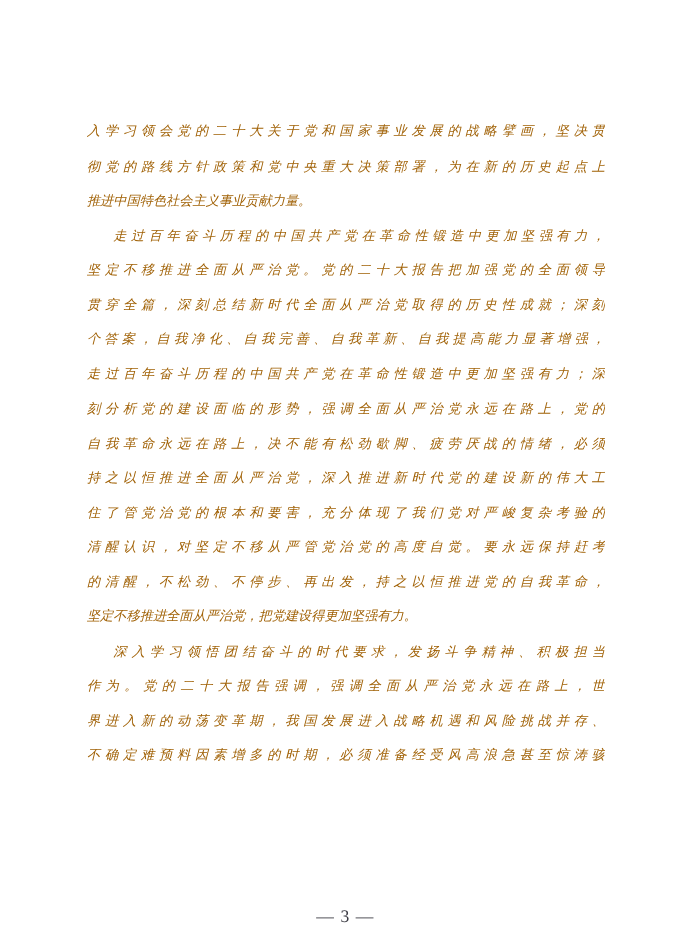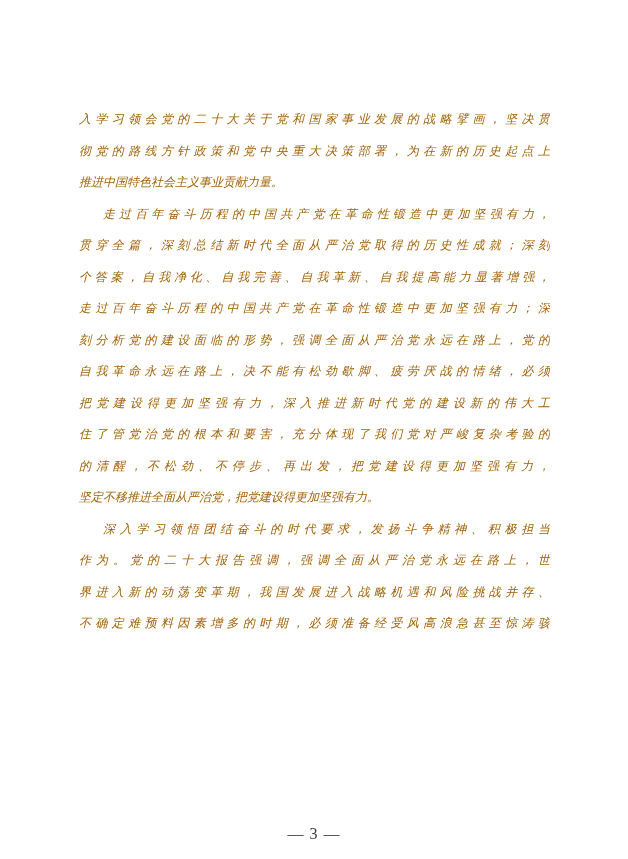--- a/index.html
+++ b/index.html
@@ -58,28 +58,30 @@
 </head>
 <body>
 
 <div class="page">
 
   <div class="text-block">
     <div class="line">入学习领会党的二十大关于党和国家事业发展的战略擘画，坚决贯</div>
     <div class="line">彻党的路线方针政策和党中央重大决策部署，为在新的历史起点上</div>
     <div class="line para-end">推进中国特色社会主义事业贡献力量。</div>
     <div class="line indent">走过百年奋斗历程的中国共产党在革命性锻造中更加坚强有力，</div>
+    <div class="line">坚定不移推进全面从严治党。党的二十大报告把加强党的全面领导</div>
     <div class="line">贯穿全篇，深刻总结新时代全面从严治党取得的历史性成就；深刻</div>
     <div class="line">个答案，自我净化、自我完善、自我革新、自我提高能力显著增强，</div>
     <div class="line">走过百年奋斗历程的中国共产党在革命性锻造中更加坚强有力；深</div>
     <div class="line">刻分析党的建设面临的形势，强调全面从严治党永远在路上，党的</div>
     <div class="line">自我革命永远在路上，决不能有松劲歇脚、疲劳厌战的情绪，必须</div>
-    <div class="line">把党建设得更加坚强有力，深入推进新时代党的建设新的伟大工</div>
+    <div class="line">持之以恒推进全面从严治党，深入推进新时代党的建设新的伟大工</div>
     <div class="line">住了管党治党的根本和要害，充分体现了我们党对严峻复杂考验的</div>
-    <div class="line">的清醒，不松劲、不停步、再出发，把党建设得更加坚强有力，</div>
+    <div class="line">清醒认识，对坚定不移从严管党治党的高度自觉。要永远保持赶考</div>
+    <div class="line">的清醒，不松劲、不停步、再出发，持之以恒推进党的自我革命，</div>
     <div class="line para-end">坚定不移推进全面从严治党，把党建设得更加坚强有力。</div>
     <div class="line indent">深入学习领悟团结奋斗的时代要求，发扬斗争精神、积极担当</div>
     <div class="line">作为。党的二十大报告强调，强调全面从严治党永远在路上，世</div>
     <div class="line">界进入新的动荡变革期，我国发展进入战略机遇和风险挑战并存、</div>
     <div class="line">不确定难预料因素增多的时期，必须准备经受风高浪急甚至惊涛骇</div>
   </div>
 
   <div class="page-number">— 3 —</div>
 
 </div>

